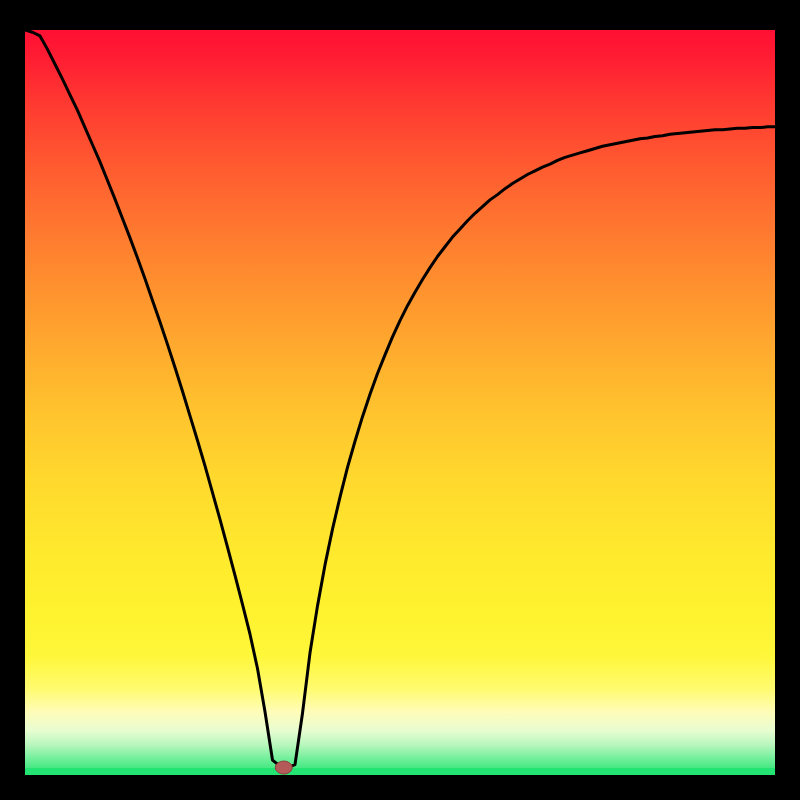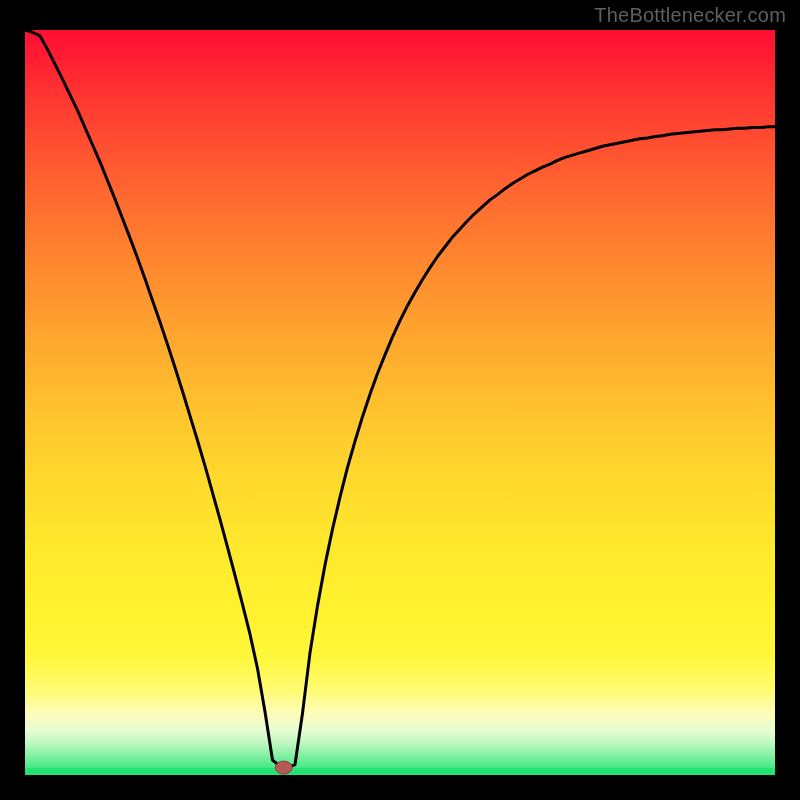--- a/index.html
+++ b/index.html
@@ -35,21 +35,20 @@
   }
   svg {
     display: block;
   }
 </style>
 </head>
 <body>
 
 <div class="stage">
 
-  <div class="attribution">TheBottlenecker.com</div>
 
   <div class="plot-frame">
     <svg viewBox="0 0 750 745" width="750" height="745" preserveAspectRatio="none">
       <defs>
         <linearGradient id="bg-grad" x1="0" y1="0" x2="0" y2="1">
           <stop offset="0" stop-color="#ff1033"></stop>
           <stop offset="0.03" stop-color="#ff1a33"></stop>
           <stop offset="0.10" stop-color="#ff3a31"></stop>
           <stop offset="0.20" stop-color="#ff6130"></stop>
           <stop offset="0.30" stop-color="#ff832f"></stop>

